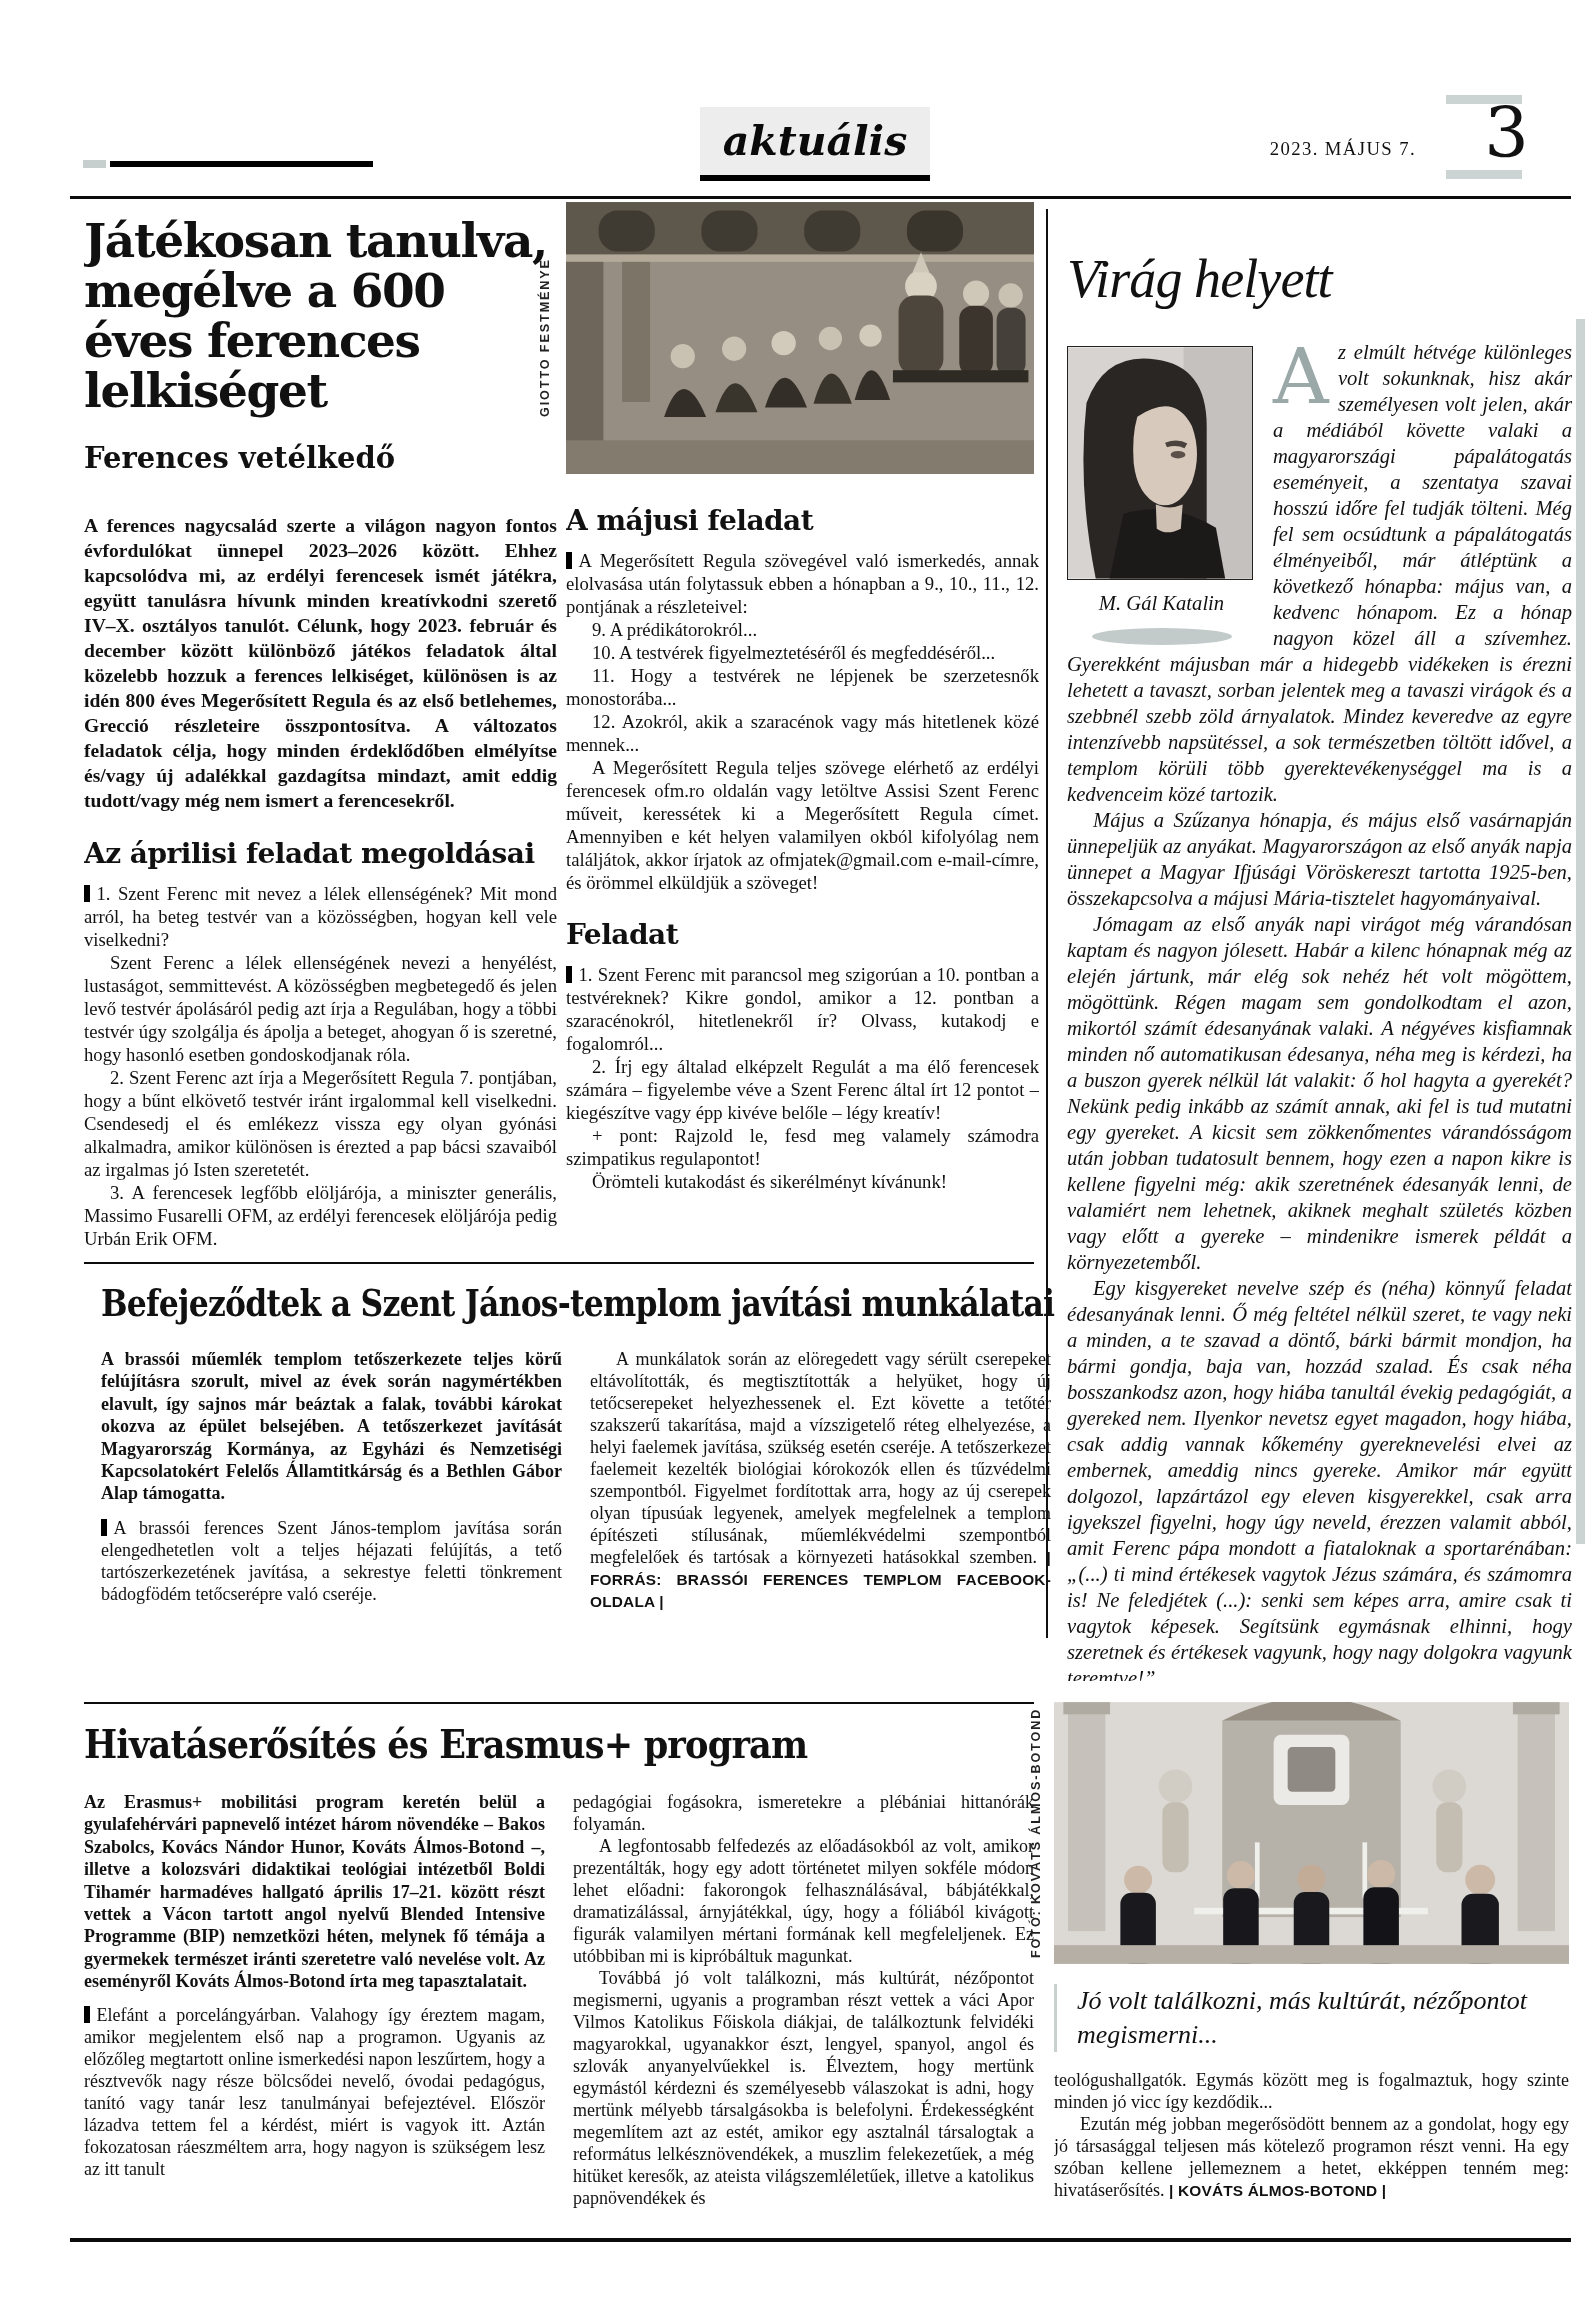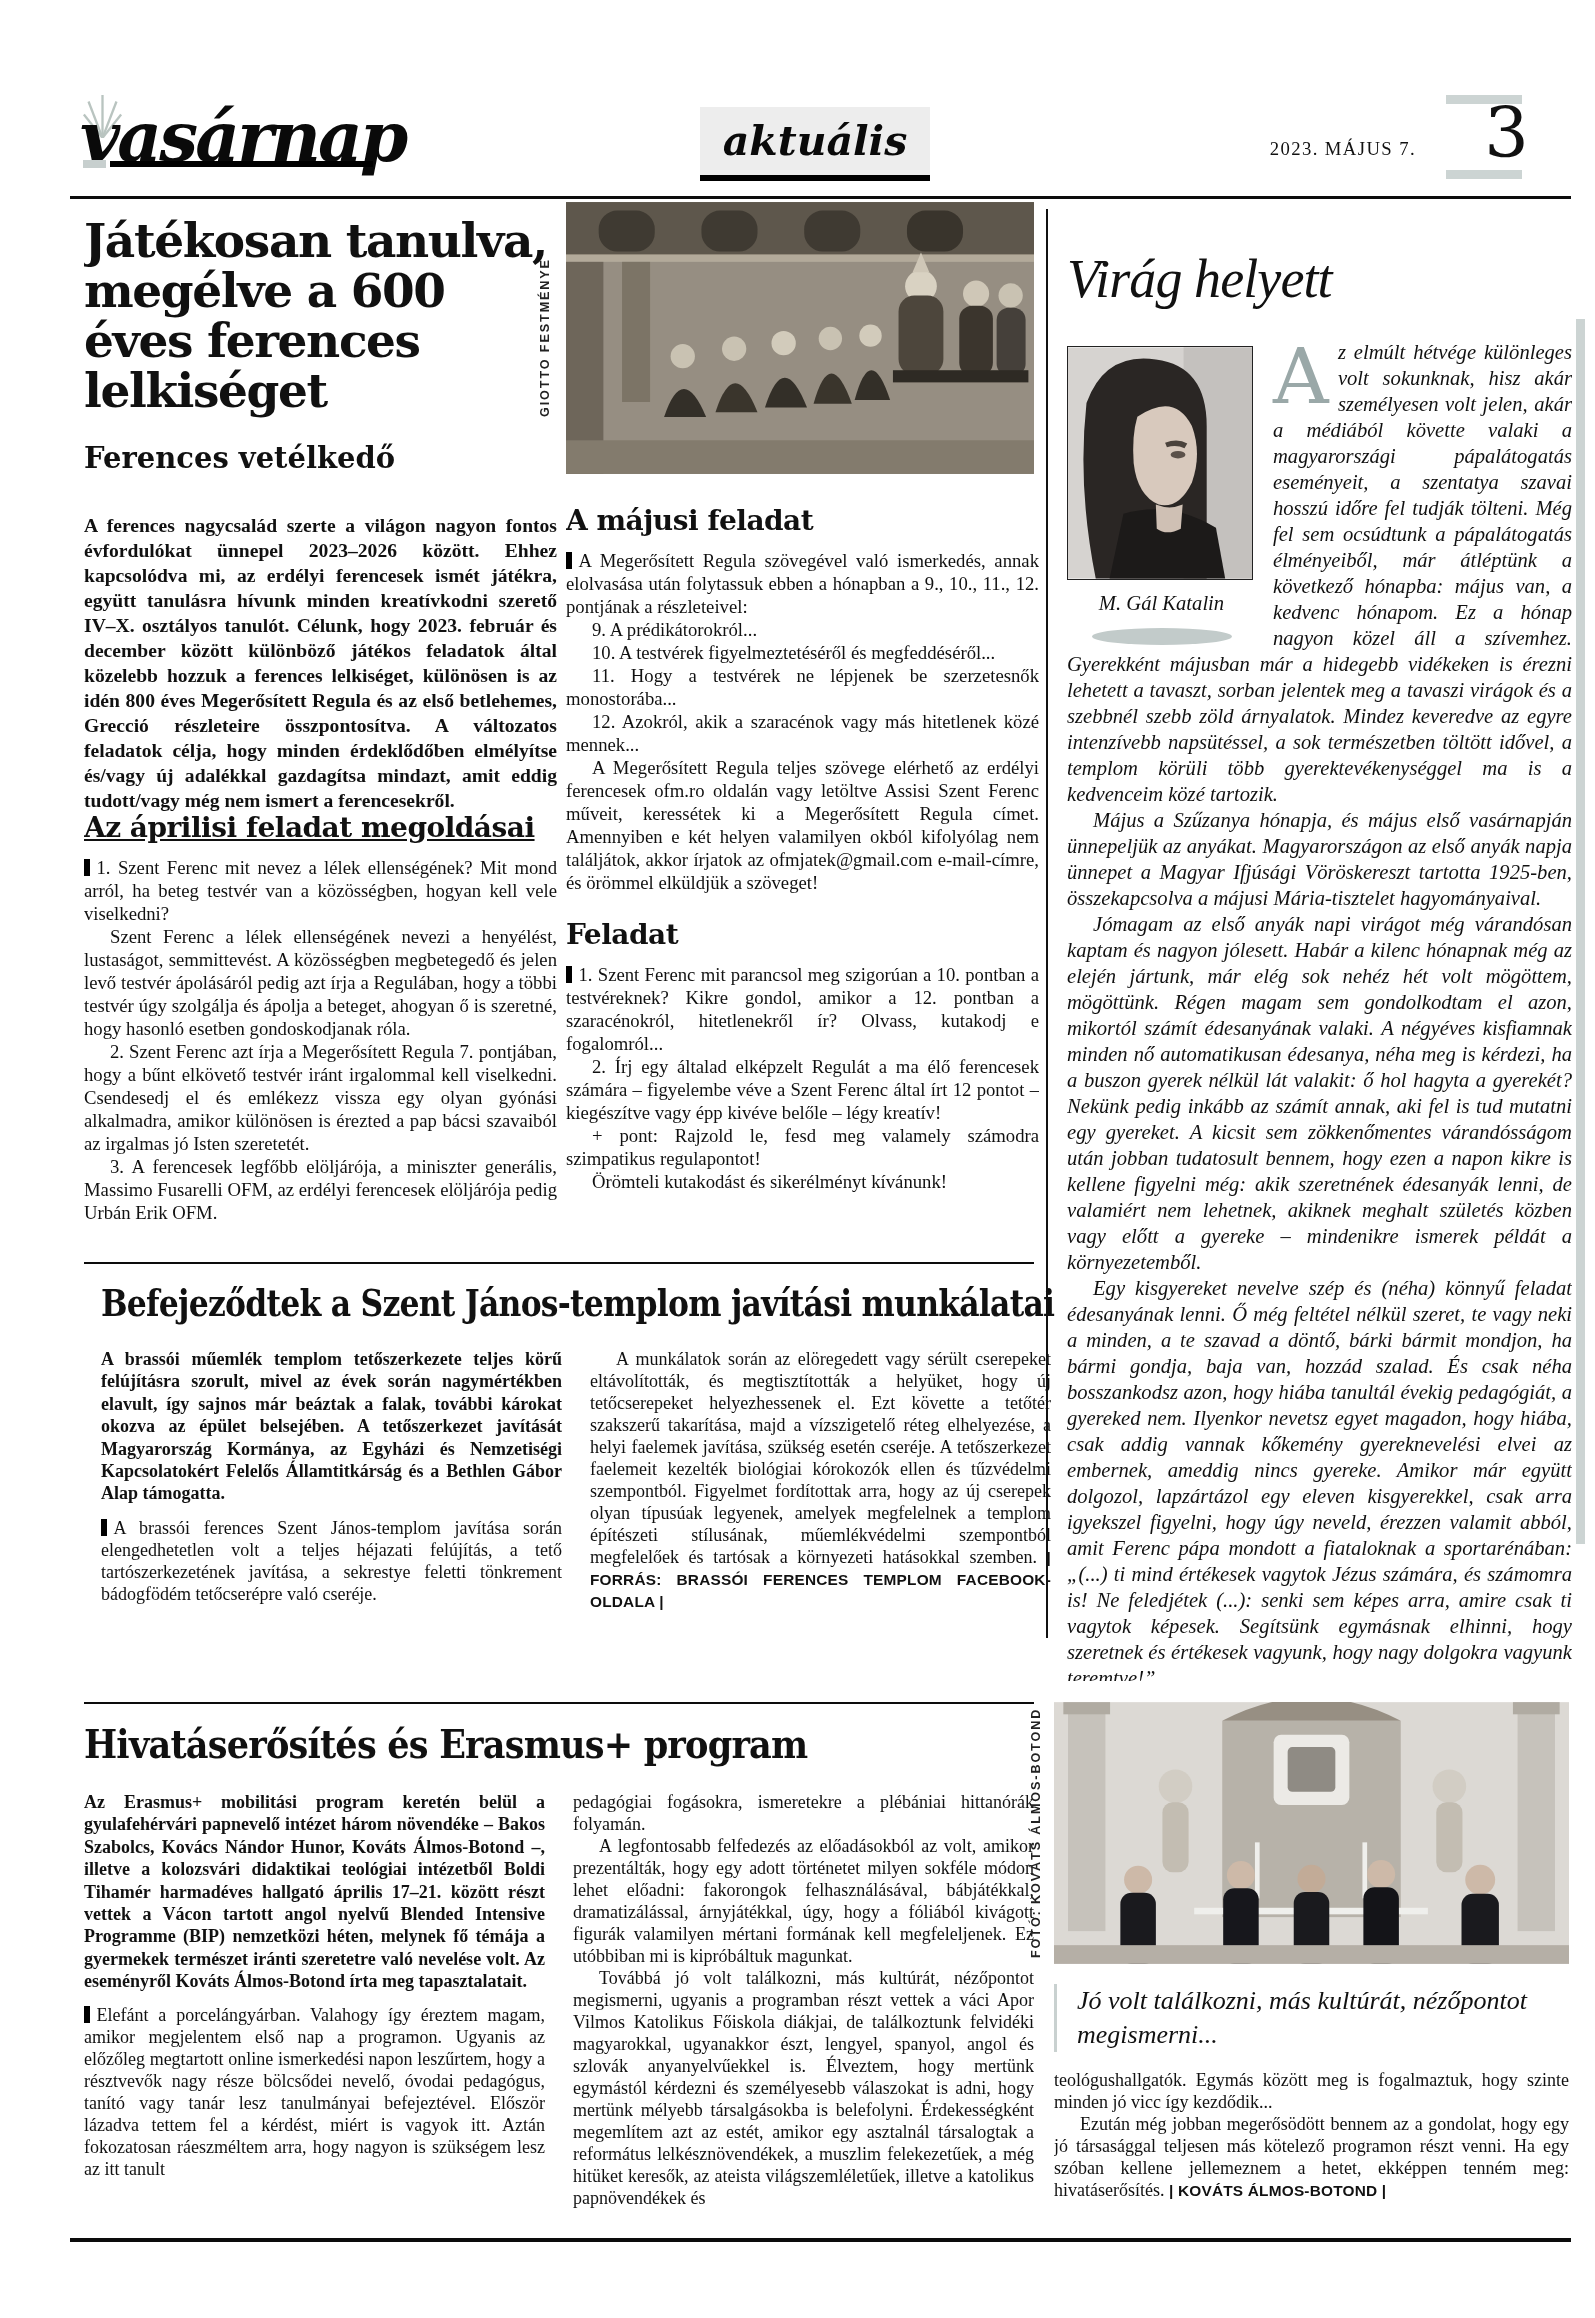--- a/index.html
+++ b/index.html
@@ -53,34 +53,20 @@
   .cols { display:flex; gap:28px; }
   .cols > div { width:468px; overflow:hidden; }
   .clip { overflow:hidden; }
   figure svg { display:block; }
 </style>
 </head>
 <body>
 
 <div id="page">
 
-  <div class="abs" style="left:80px; top:92px;">
-    <span style="position:absolute; left:1.9px; top:0.9px;">
-      <svg width="41" height="45" viewBox="0 0 88 96">
-        <g stroke="#b9c4c0" stroke-width="5" fill="none">
-          <line x1="44" y1="96" x2="44" y2="4"></line>
-          <line x1="44" y1="96" x2="14" y2="18"></line>
-          <line x1="44" y1="96" x2="74" y2="18"></line>
-          <line x1="44" y1="96" x2="4" y2="46"></line>
-          <line x1="44" y1="96" x2="84" y2="46"></line>
-        </g>
-      </svg>
-    </span>
-    <div class="logo-text" style="position:relative; left:0; top:3.7px;">vasárnap</div>
-  </div>
   <div class="abs logo-bar-gray" style="left:83px; top:160px; width:23.4px; height:8.4px;"></div>
   <div class="abs logo-bar" style="left:110px; top:161px; width:263px; height:6px;"></div>
 
   <div class="abs aktualis-box" style="left:700px; top:107px; width:230px; height:68px;">
     <span>aktuális</span>
   </div>
   <div class="abs aktualis-bar" style="left:700px; top:175px; width:230px; height:6px;"></div>
 
   <div class="abs date" style="left:1206px; top:138px; width:210px;">2023. MÁJUS 7.</div>
   <div class="abs gbar" style="left:1446px; top:95px; width:76px; height:9.3px;"></div>
@@ -124,21 +110,21 @@
       <rect x="120" y="128" width="60" height="300" fill="#7c7466"></rect>
     </svg>
   </figure>
 
   <div class="abs clip" style="left:84px; top:216px; width:473px; height:1034px;">
     <h1 class="t1">Játékosan tanulva, megélve a 600 éves ferences lelkiséget</h1>
     <h2 class="sub">Ferences vetélkedő</h2>
     <div class="lead42" style="margin-top:39px;">
       <p class="j">A ferences nagycsalád szerte a világon nagyon fontos évfordulókat ünnepel 2023–2026 között. Ehhez kapcsolódva mi, az erdélyi ferencesek ismét játékra, együtt tanulásra hívunk minden kreatívkodni szerető IV–X. osztályos tanulót. Célunk, hogy 2023. február és december között különböző játékos feladatok által közelebb hozzuk a ferences lelkiséget, különösen is az idén 800 éves Megerősített Regula és az első betlehemes, Grecció részleteire összpontosítva. A változatos feladatok célja, hogy minden érdeklődőben elmélyítse és/vagy új adalékkal gazdagítsa mindazt, amit eddig tudott/vagy még nem ismert a ferencesekről.</p>
     </div>
-    <h3 class="sh" style="text-decoration:underline;">Az áprilisi feladat megoldásai</h3>
+    <h3 class="sh" style="margin-top:26px;">Az áprilisi feladat megoldásai</h3>
     <div class="b40" style="margin-top:13px;">
       <p class="j"><span class="pmark"></span><span>1. Szent Ferenc mit nevez a lélek ellenségének? Mit mond arról, ha beteg testvér van a közösségben, hogyan kell vele viselkedni?</span></p>
       <p class="j ind">Szent Ferenc a lélek ellenségének nevezi a henyélést, lustaságot, semmittevést. A közösségben megbetegedő és jelen levő testvér ápolásáról pedig azt írja a Regulában, hogy a többi testvér úgy szolgálja és ápolja a beteget, ahogyan ő is szeretné, hogy hasonló esetben gondoskodjanak róla.</p>
       <p class="j ind">2. Szent Ferenc azt írja a Megerősített Regula 7. pontjában, hogy a bűnt elkövető testvér iránt irgalommal kell viselkedni. Csendesedj el és emlékezz vissza egy olyan gyónási alkalmadra, amikor különösen is érezted a pap bácsi szavaiból az irgalmas jó Isten szeretetét.</p>
       <p class="j ind">3. A ferencesek legfőbb elöljárója, a miniszter generális, Massimo Fusarelli OFM, az erdélyi ferencesek elöljárója pedig Urbán Erik OFM.</p>
     </div>
   </div>
 
   <div class="abs clip" style="left:566px; top:506px; width:473px; height:744px;">
     <h3 class="sh">A májusi feladat</h3>

